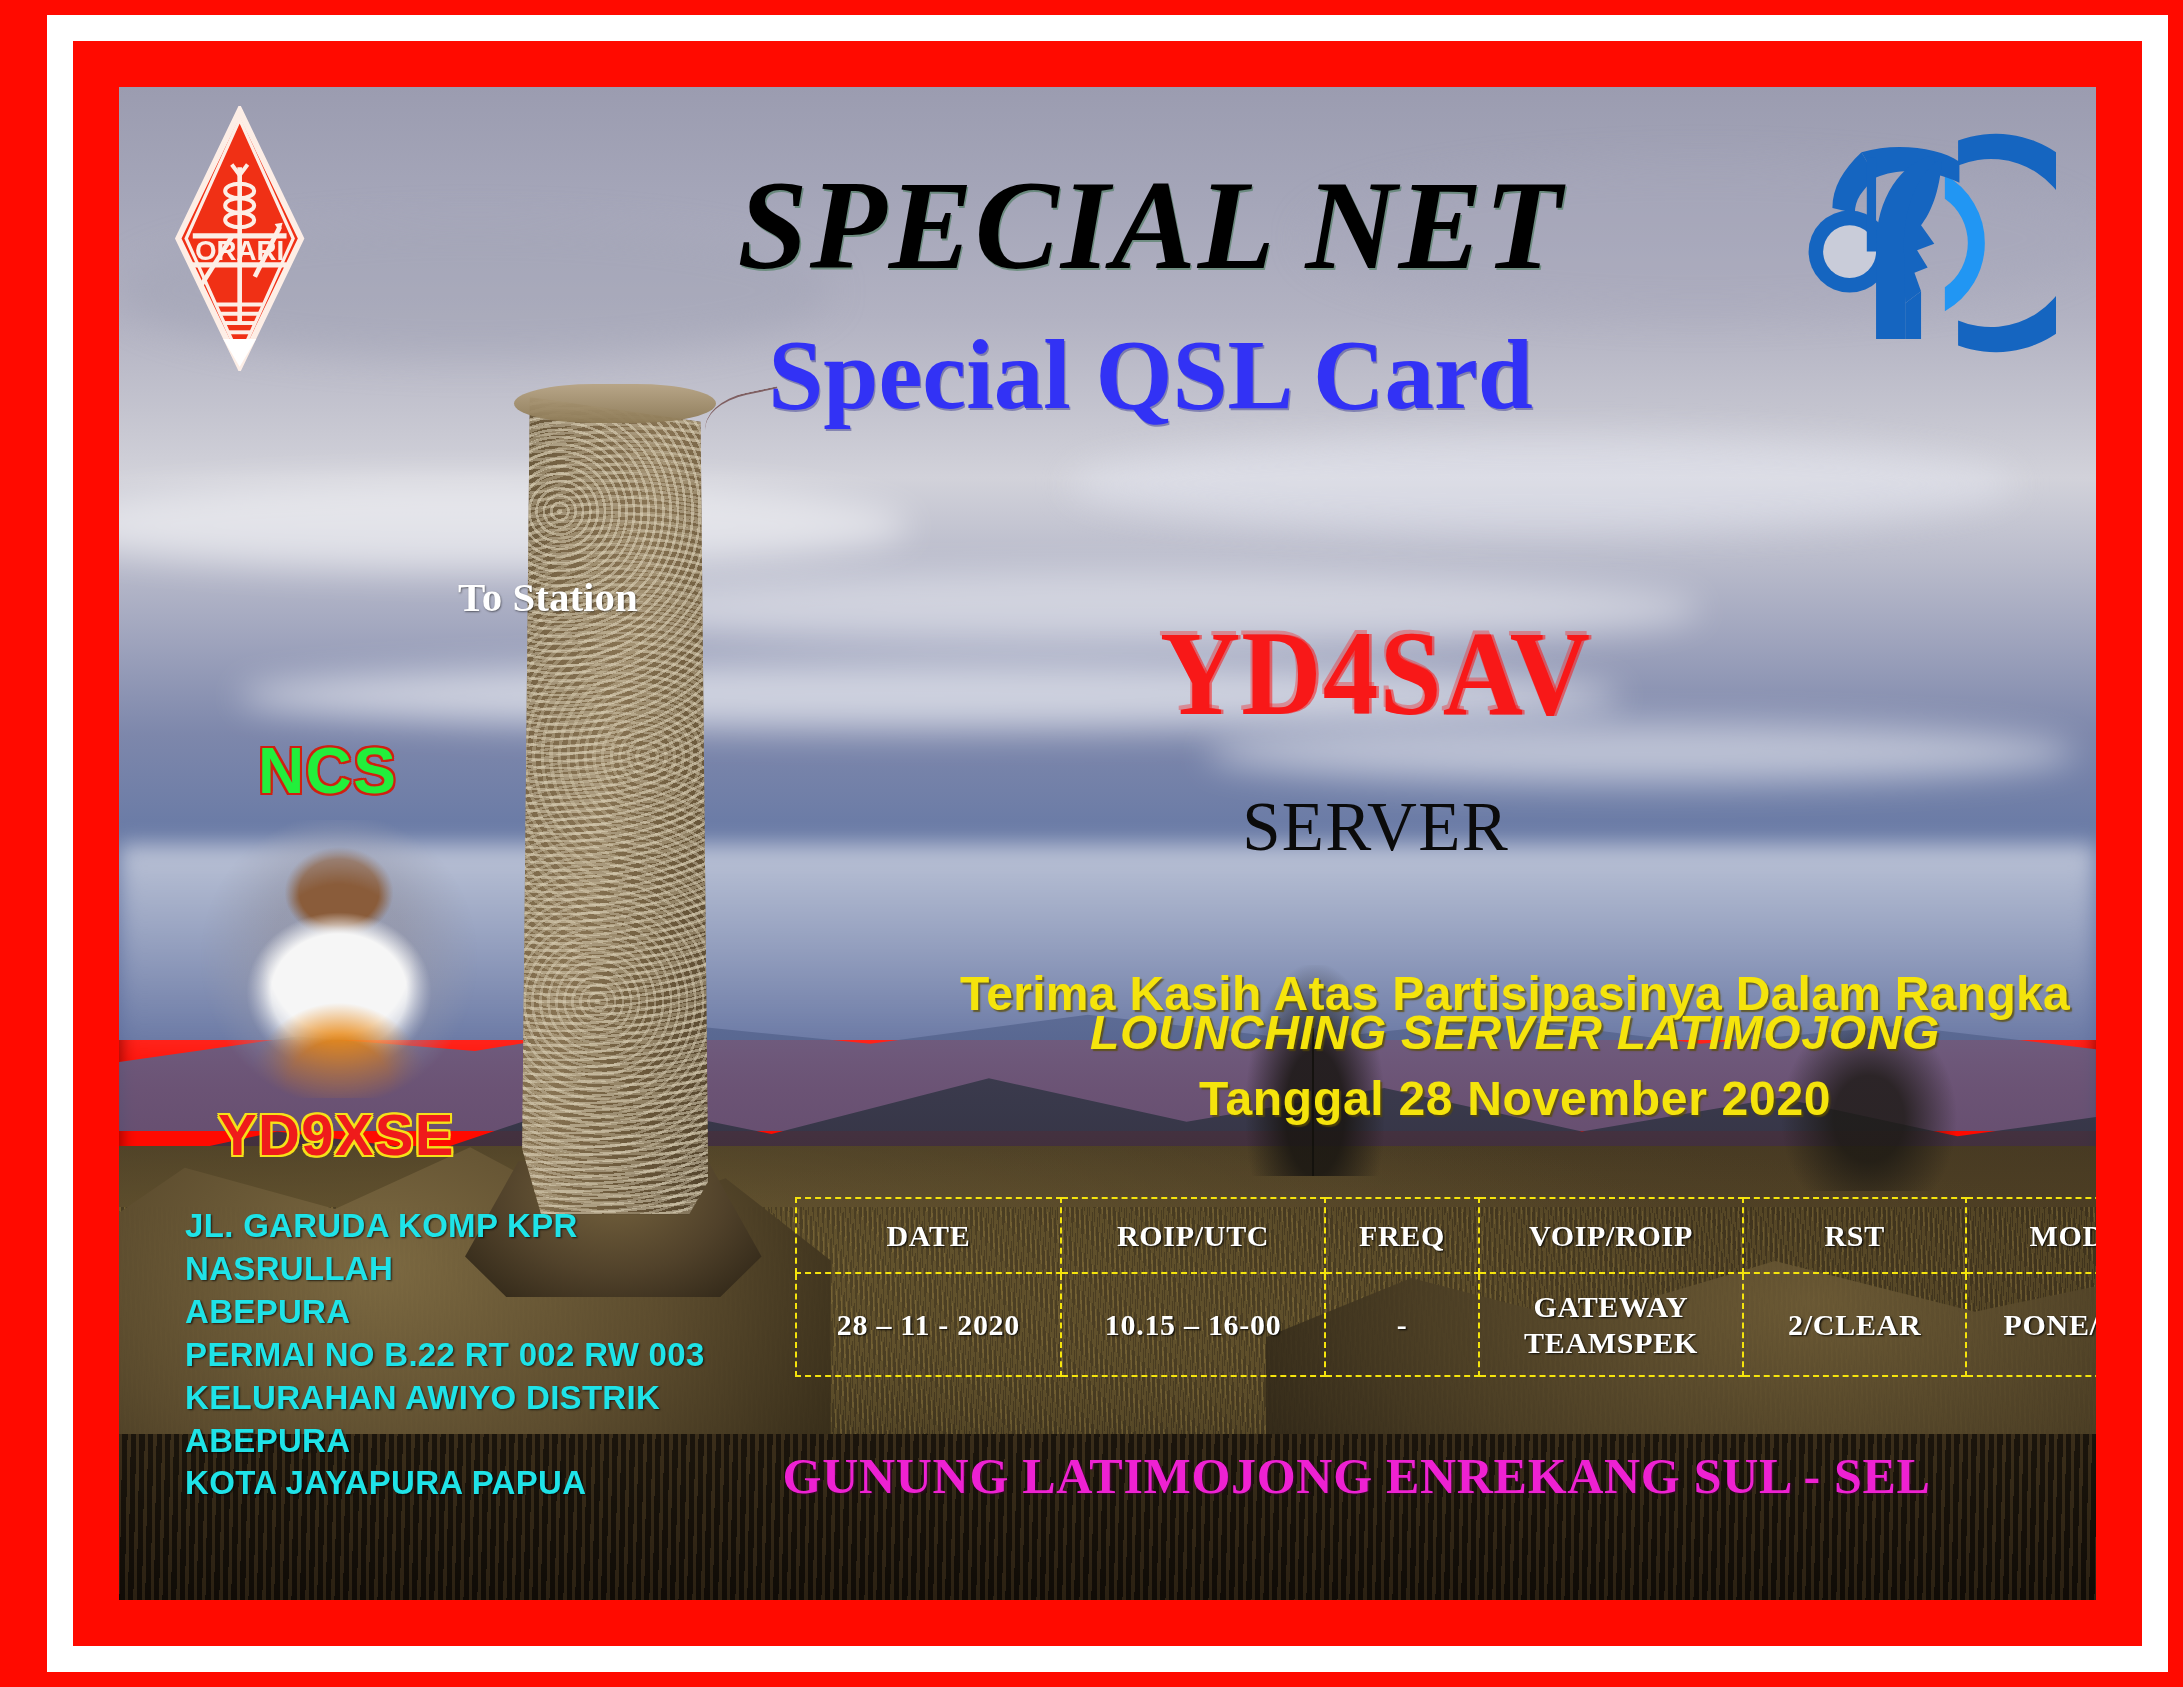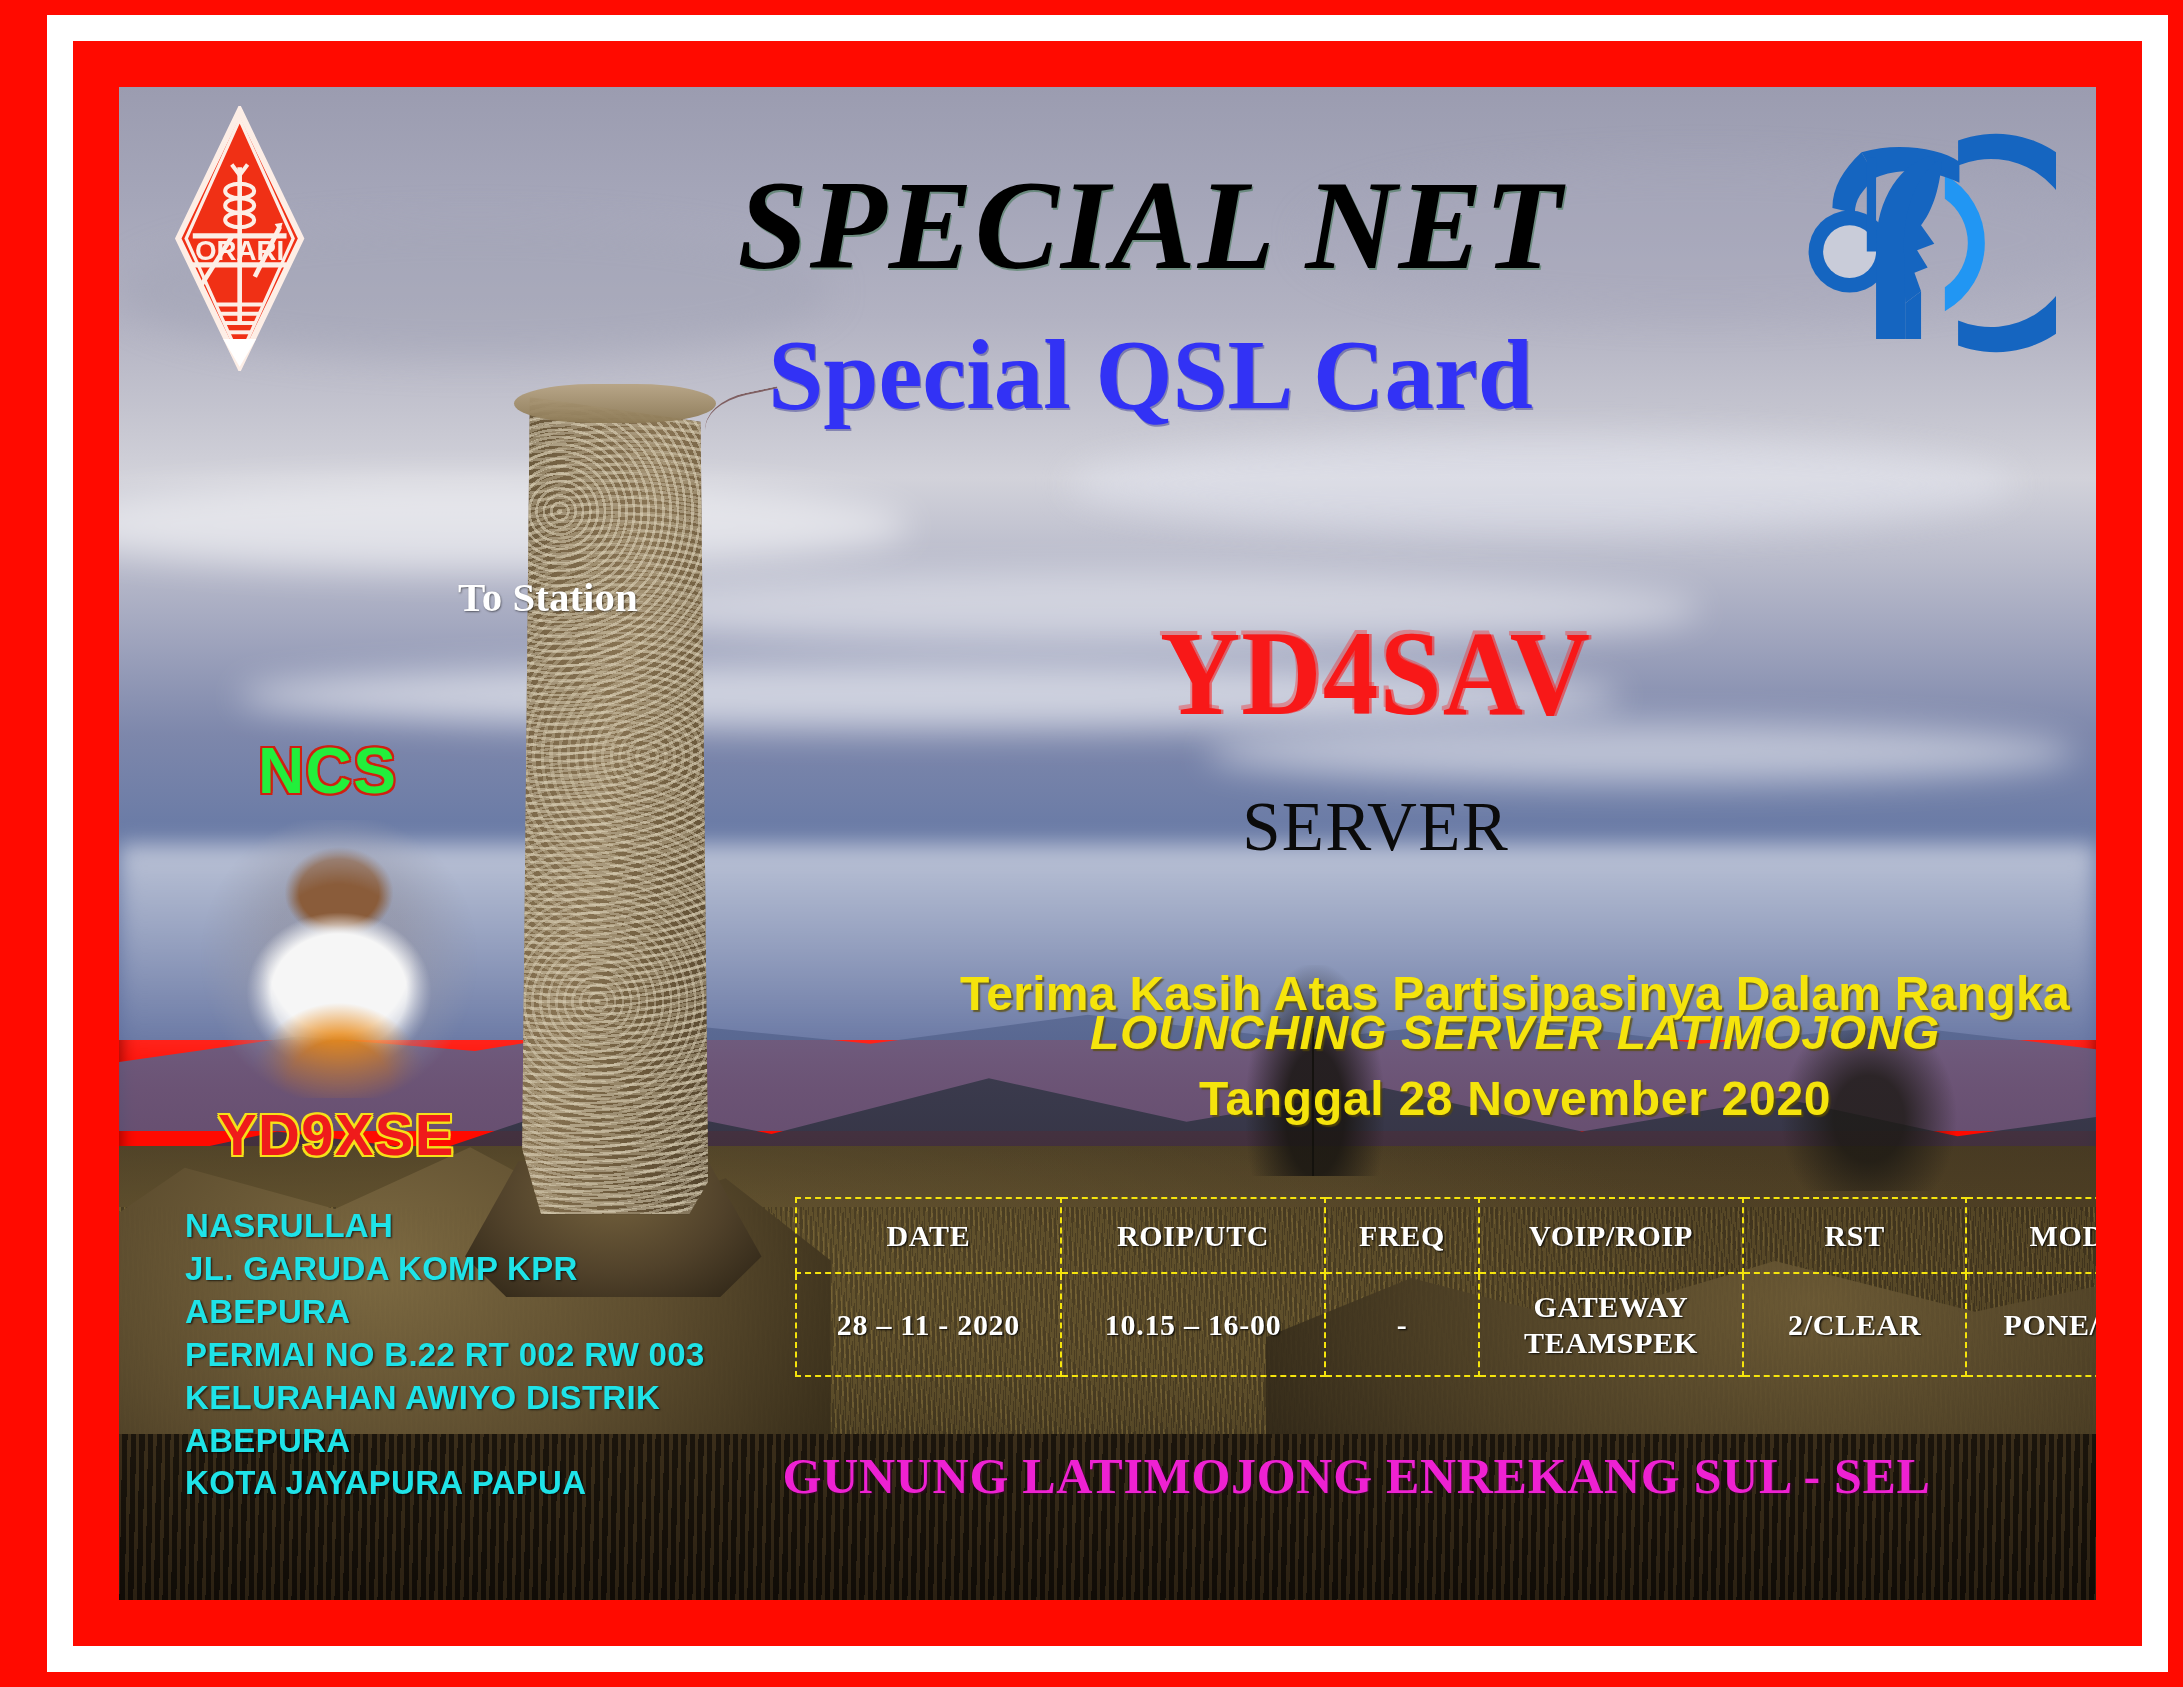--- a/index.html
+++ b/index.html
@@ -330,22 +330,22 @@
 
           <div class="title-net">SPECIAL NET</div>
           <div class="title-qsl">Special QSL Card</div>
           <div class="to-station">To Station</div>
 
           <div class="ncs">NCS</div>
           <div class="ncs-photo"></div>
           <div class="yd9xse">YD9XSE</div>
 
           <div class="addr-block">
+            <div>JL. GARUDA KOMP KPR</div>
             <div>NASRULLAH</div>
-            <div>JL. GARUDA KOMP KPR</div>
             <div>ABEPURA</div>
             <div>PERMAI NO B.22 RT 002 RW 003</div>
             <div>KELURAHAN AWIYO DISTRIK</div>
             <div>ABEPURA</div>
             <div>KOTA JAYAPURA PAPUA</div>
           </div>
 
           <div class="callsign">YD4SAV</div>
           <div class="opname">SERVER</div>
 

